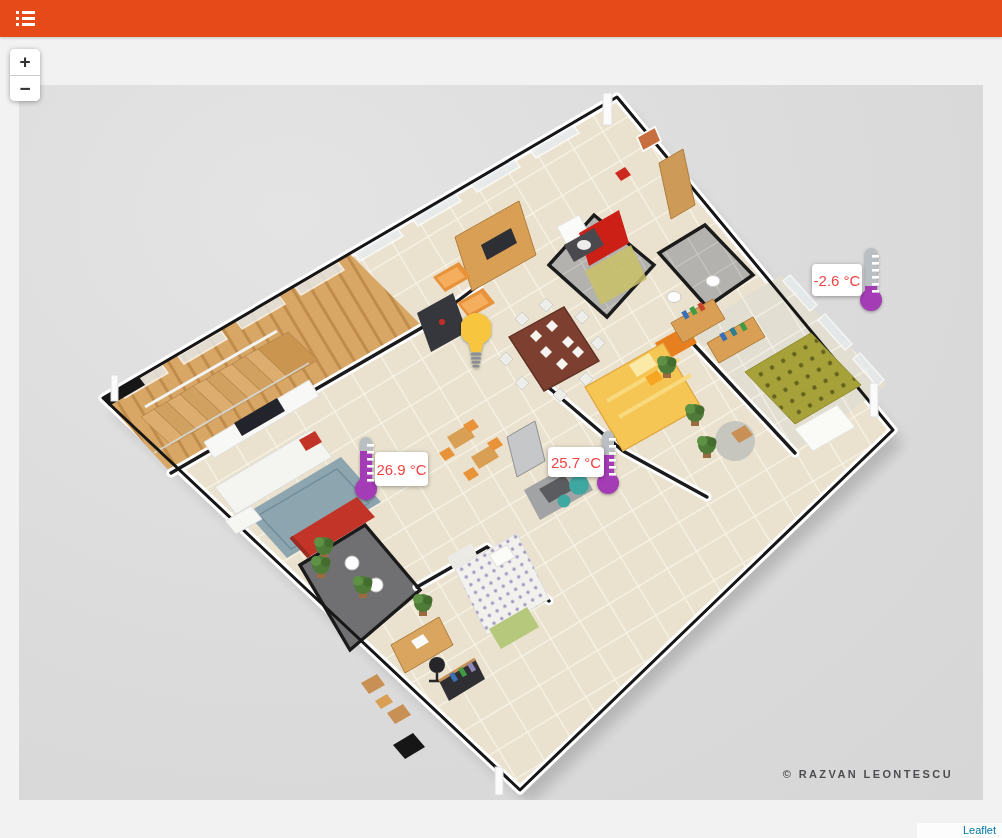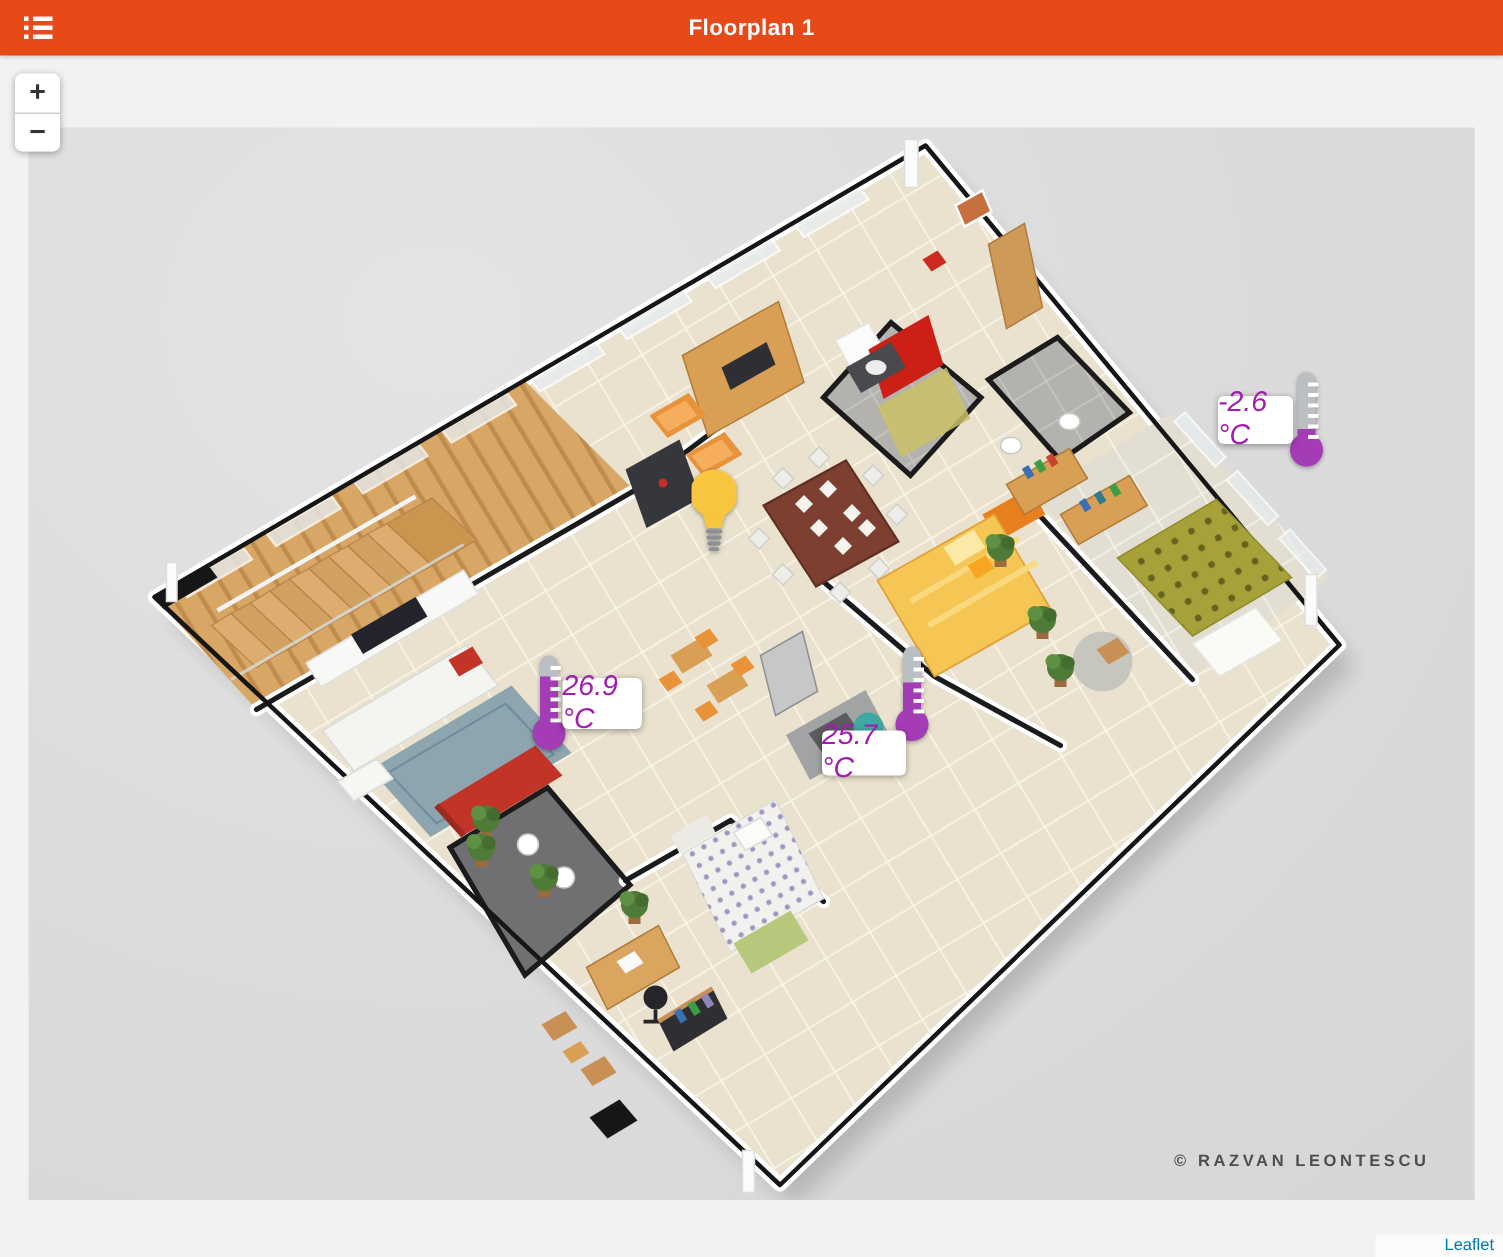--- a/index.html
+++ b/index.html
@@ -35,22 +35,22 @@
               background:#fff; box-shadow:0 1px 5px rgba(0,0,0,0.35); overflow:hidden; z-index:40; }
   .zoom-btn { display:block; width:30px; height:26px; line-height:25px; text-align:center;
               font-size:19px; font-weight:bold; color:#333; text-decoration:none; cursor:pointer;
               background:#fff; border:none; padding:0; }
   .zoom-btn + .zoom-btn { border-top:1px solid #ccc; }
 
   
   .marker { position:absolute; z-index:30; }
   .marker svg { display:block; filter:drop-shadow(0 1px 1.5px rgba(0,0,0,0.35)); }
   .temp-label { position:absolute; background:#fff; border-radius:4px; z-index:35;
-                box-shadow:0 1px 4px rgba(0,0,0,0.35); color:#a21caf; font-size:19px;
-                display:flex; align-items:center; justify-content:center;font-style:italic; }
+                box-shadow:0 1px 4px rgba(0,0,0,0.35); color:#ef4444; font-size:15px;
+                display:flex; align-items:center; justify-content:center; }
 
   
   .attribution { position:absolute; right:0; bottom:0; background:rgba(255,255,255,0.75);
                  padding:1px 6px 2px 6px; font-size:11px; z-index:45; }
   .attribution a { color:#0078A8; text-decoration:none;margin-left:40px; }
 </style>
 </head>
 <body>
 
 <header class="app-bar">
@@ -63,21 +63,20 @@
       <span class="menu-row">
           <span class="menu-dot"></span>
           <span class="menu-line"></span>
         </span>
       <span class="menu-row">
           <span class="menu-dot"></span>
           <span class="menu-line"></span>
         </span>
     </span>
   </button>
-  <div class="app-title">Floorplan 1</div>
 </header>
 
 <div class="map">
 
   <div class="floorplan-image">
     <svg width="964" height="715" viewBox="0 0 964 715">
       <defs>
         <pattern id="tileBeige" width="34" height="34" patternUnits="userSpaceOnUse" patternTransform="rotate(-31)">
           <rect width="34" height="34" fill="#EAE2CE"></rect>
           <path d="M0,0 H34 M0,0 V34" stroke="#F8F4E8" stroke-width="2.4" fill="none"></path>
@@ -366,18 +365,18 @@
       <g fill="#FFFFFF">
         <rect x="15" y="9" width="7" height="2.6"></rect>
         <rect x="15" y="16" width="7" height="2.6"></rect>
         <rect x="15" y="23" width="7" height="2.6"></rect>
         <rect x="15" y="30" width="7" height="2.6"></rect>
         <rect x="15" y="37" width="7" height="2.6"></rect>
         <rect x="15" y="44" width="7" height="2.6"></rect>
       </g>
     </svg>
   </div>
-  <div class="temp-label" style="left:548px; top:410px; width:56px; height:30px;margin-top:40px;">25.7 °C</div>
+  <div class="temp-label" style="left:548px; top:410px; width:56px; height:30px;">25.7 °C</div>
 
   <div class="attribution">
     <a href="#">Leaflet</a>
   </div>
 </div>
 
 </body></html>

